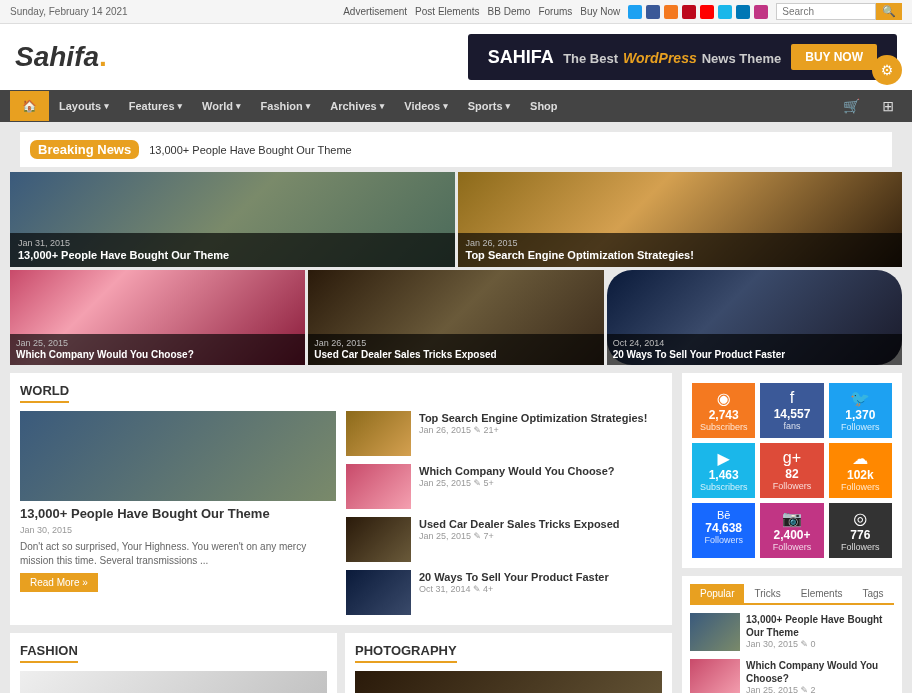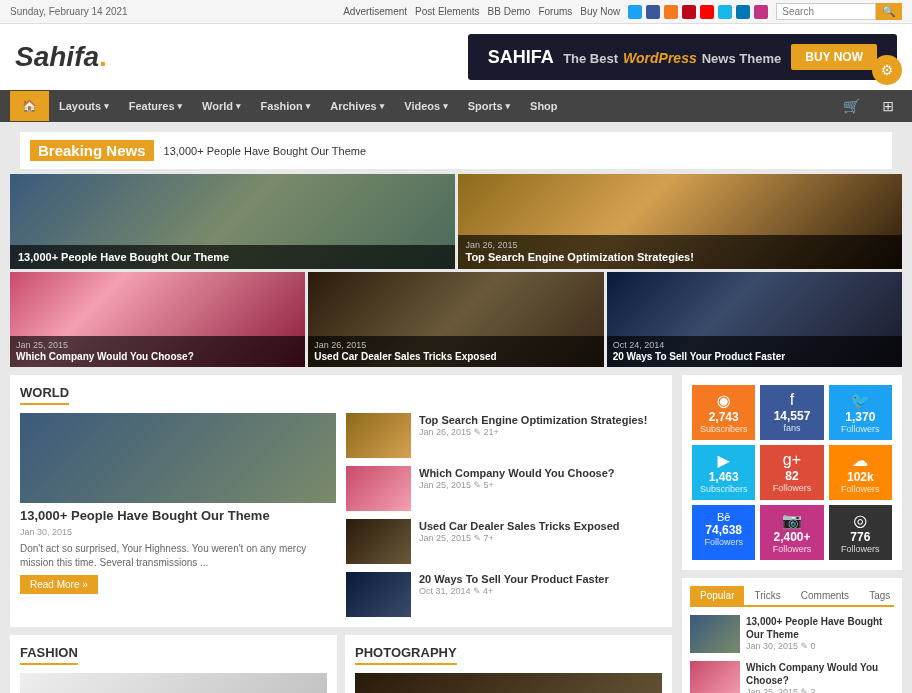--- a/index.html
+++ b/index.html
@@ -28,21 +28,21 @@
     .nav { background: #444; display: flex; align-items: center; padding: 0 10px; }
     .nav-home { background: #e8a020; padding: 8px 12px; color: white; cursor: pointer; }
     .nav-items { display: flex; flex: 1; font-weight: bold; }
     .nav-item { padding: 8px 10px; color: #ddd; cursor: pointer; display: flex; align-items: center; gap: 3px; font-size: 11px; }
     .nav-icon-small { font-size: 9px; }
     .nav-right { display: flex; gap: 5px; margin-left: auto; }
     .nav-right-icon { color: #ddd; padding: 8px 8px; cursor: pointer; font-size: 14px; }
     
     
     .breaking-news { background: white; padding: 8px 10px; display: flex; align-items: center; gap: 10px; margin: 5px 10px; }
-    .breaking-label { background: #e8a020; color: white; padding: 2px 8px; font-size: 15px; font-weight: bold; white-space: nowrap; }
+    .breaking-label { background: #e8a020; color: white; padding: 2px 8px; font-size: 13px; font-weight: bold; white-space: nowrap; border-radius: 7px; }
     .breaking-text { font-size: 11px; color: #333; }
     
     
     .main-container { padding: 5px 10px; }
     .hero-item { position: relative; overflow: hidden; cursor: pointer; }
     
     
     .img-ph { width: 100%; object-fit: cover; display: block; }
     .img-blue { background: linear-gradient(135deg, #1a3a5c, #2a5a8c); }
     
@@ -194,20 +194,21 @@
     <span class="breaking-label">Breaking News</span>
     <span class="breaking-text">13,000+ People Have Bought Our Theme</span>
   </div>
 
   <div style="display:grid;grid-template-rows:auto auto;gap:3px;margin-bottom:8px;">
 
     <div style="display:grid;grid-template-columns:1fr 1fr;gap:3px;">
       <div class="hero-item" style="position:relative;cursor:pointer;">
         <div class="img-ph img-blue" style="height:95px;width:100%;background:linear-gradient(135deg,#3a5a7c 0%,#7a8a6a 50%,#4a6a5a 100%);position:relative;">
           <div style="position:absolute;bottom:0;left:0;right:0;background:rgba(0,0,0,0.65);padding:5px 8px;">
+            <div style="font-size:9px;color:#bbb;">Jan 31, 2015</div>
             <div style="font-size:11px;font-weight:bold;color:white;line-height:1.3;">13,000+ People Have Bought Our Theme</div>
           </div>
         </div>
       </div>
       <div class="hero-item" style="position:relative;cursor:pointer;">
         <div style="height:95px;width:100%;background:linear-gradient(135deg,#8c6a1a 0%,#d4a050 40%,#2a1a0a 100%);position:relative;">
           <div style="position:absolute;bottom:0;left:0;right:0;background:rgba(0,0,0,0.65);padding:5px 8px;">
             <div style="font-size:9px;color:#bbb;">Jan 26, 2015</div>
             <div style="font-size:11px;font-weight:bold;color:white;line-height:1.3;">Top Search Engine Optimization Strategies!</div>
           </div>
@@ -226,21 +227,21 @@
       </div>
       <div class="hero-item" style="position:relative;cursor:pointer;">
         <div style="height:95px;width:100%;background:linear-gradient(135deg,#2a1a0a 0%,#6a5a3a 50%,#3a2a1a 100%);position:relative;">
           <div style="position:absolute;bottom:0;left:0;right:0;background:rgba(0,0,0,0.65);padding:4px 6px;">
             <div style="font-size:9px;color:#bbb;">Jan 26, 2015</div>
             <div style="font-size:10px;font-weight:bold;color:white;line-height:1.3;">Used Car Dealer Sales Tricks Exposed</div>
           </div>
         </div>
       </div>
       <div class="hero-item" style="position:relative;cursor:pointer;">
-        <div style="height:95px;width:100%;background:linear-gradient(135deg,#0a1a3a 0%,#3a4a6a 40%,#1a1a2a 100%);position:relative;">
+        <div style="height:95px;width:100%;background:linear-gradient(135deg,#0a1a3a 0%,#3a4a6a 40%,#1a1a2a 100%);position:relative;border-radius:25px;">
           <div style="position:absolute;bottom:0;left:0;right:0;background:rgba(0,0,0,0.65);padding:4px 6px;">
             <div style="font-size:9px;color:#bbb;">Oct 24, 2014</div>
             <div style="font-size:10px;font-weight:bold;color:white;line-height:1.3;">20 Ways To Sell Your Product Faster</div>
           </div>
         </div>
       </div>
     </div>
   </div>
 
   <div class="content-layout">
@@ -359,21 +360,21 @@
             <span class="social-count">776</span>
             <span class="social-label">Followers</span>
           </div>
         </div>
       </div>
 
       <div class="tabs-widget">
         <div class="tabs-header">
           <button class="tab-btn active">Popular</button>
           <button class="tab-btn">Tricks</button>
-          <button class="tab-btn">Comments</button>
+          <button class="tab-btn">Elements</button>
           <button class="tab-btn">Tags</button>
         </div>
         <div class="tab-content-item">
           <div class="tab-thumb" style="background:linear-gradient(135deg,#3a5a7c,#7a8a6a);"></div>
           <div>
             <div class="tab-item-title">13,000+ People Have Bought Our Theme</div>
             <div class="tab-item-date"><span>Jan 30, 2015</span> ✎ <span>0</span></div>
           </div>
         </div>
         <div class="tab-content-item">

